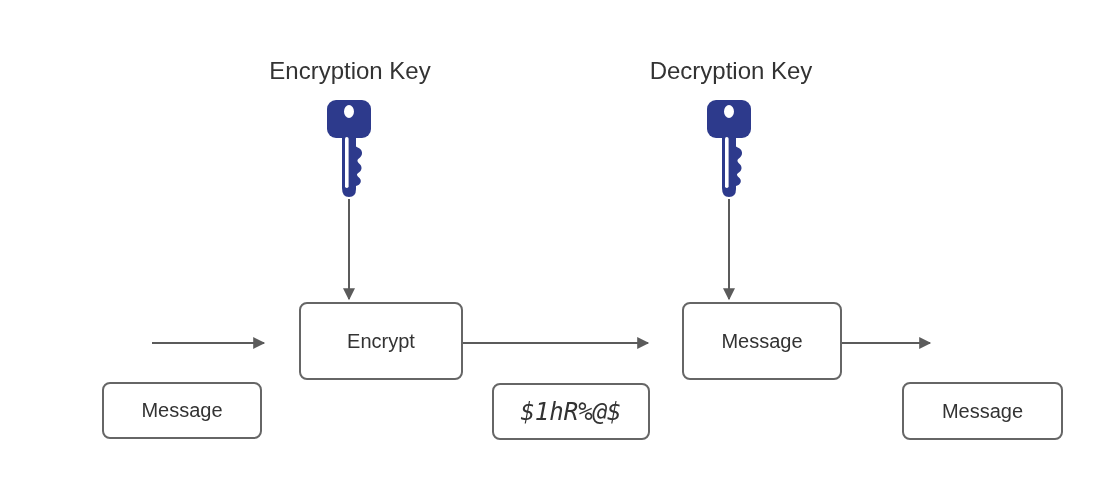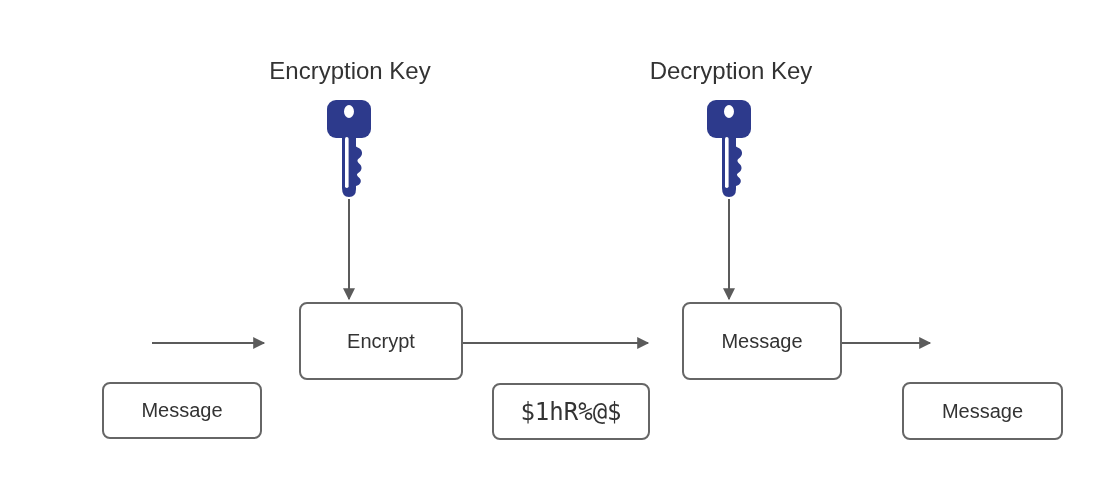--- a/index.html
+++ b/index.html
@@ -86,20 +86,20 @@
   <div class="node" style="left:267px;top:302px;width:164px;height:78px;">
     <span>Encrypt</span>
   </div>
   <div class="node" style="left:650px;top:302px;width:160px;height:78px;">
     <span>Message</span>
   </div>
 
   <div class="node" style="left:70px;top:382px;width:160px;height:57px;">
     <span>Message</span>
   </div>
-  <div class="node mono" style="left:460px;top:383px;width:158px;height:57px;">
+  <div class="node mono" style="left:460px;top:383px;width:158px;height:57px;font-style:italic;">
     <span>$1hR%@$</span>
   </div>
   <div class="node" style="left:870px;top:382px;width:161px;height:58px;">
     <span>Message</span>
   </div>
 
 </div>
 
 </body></html>

